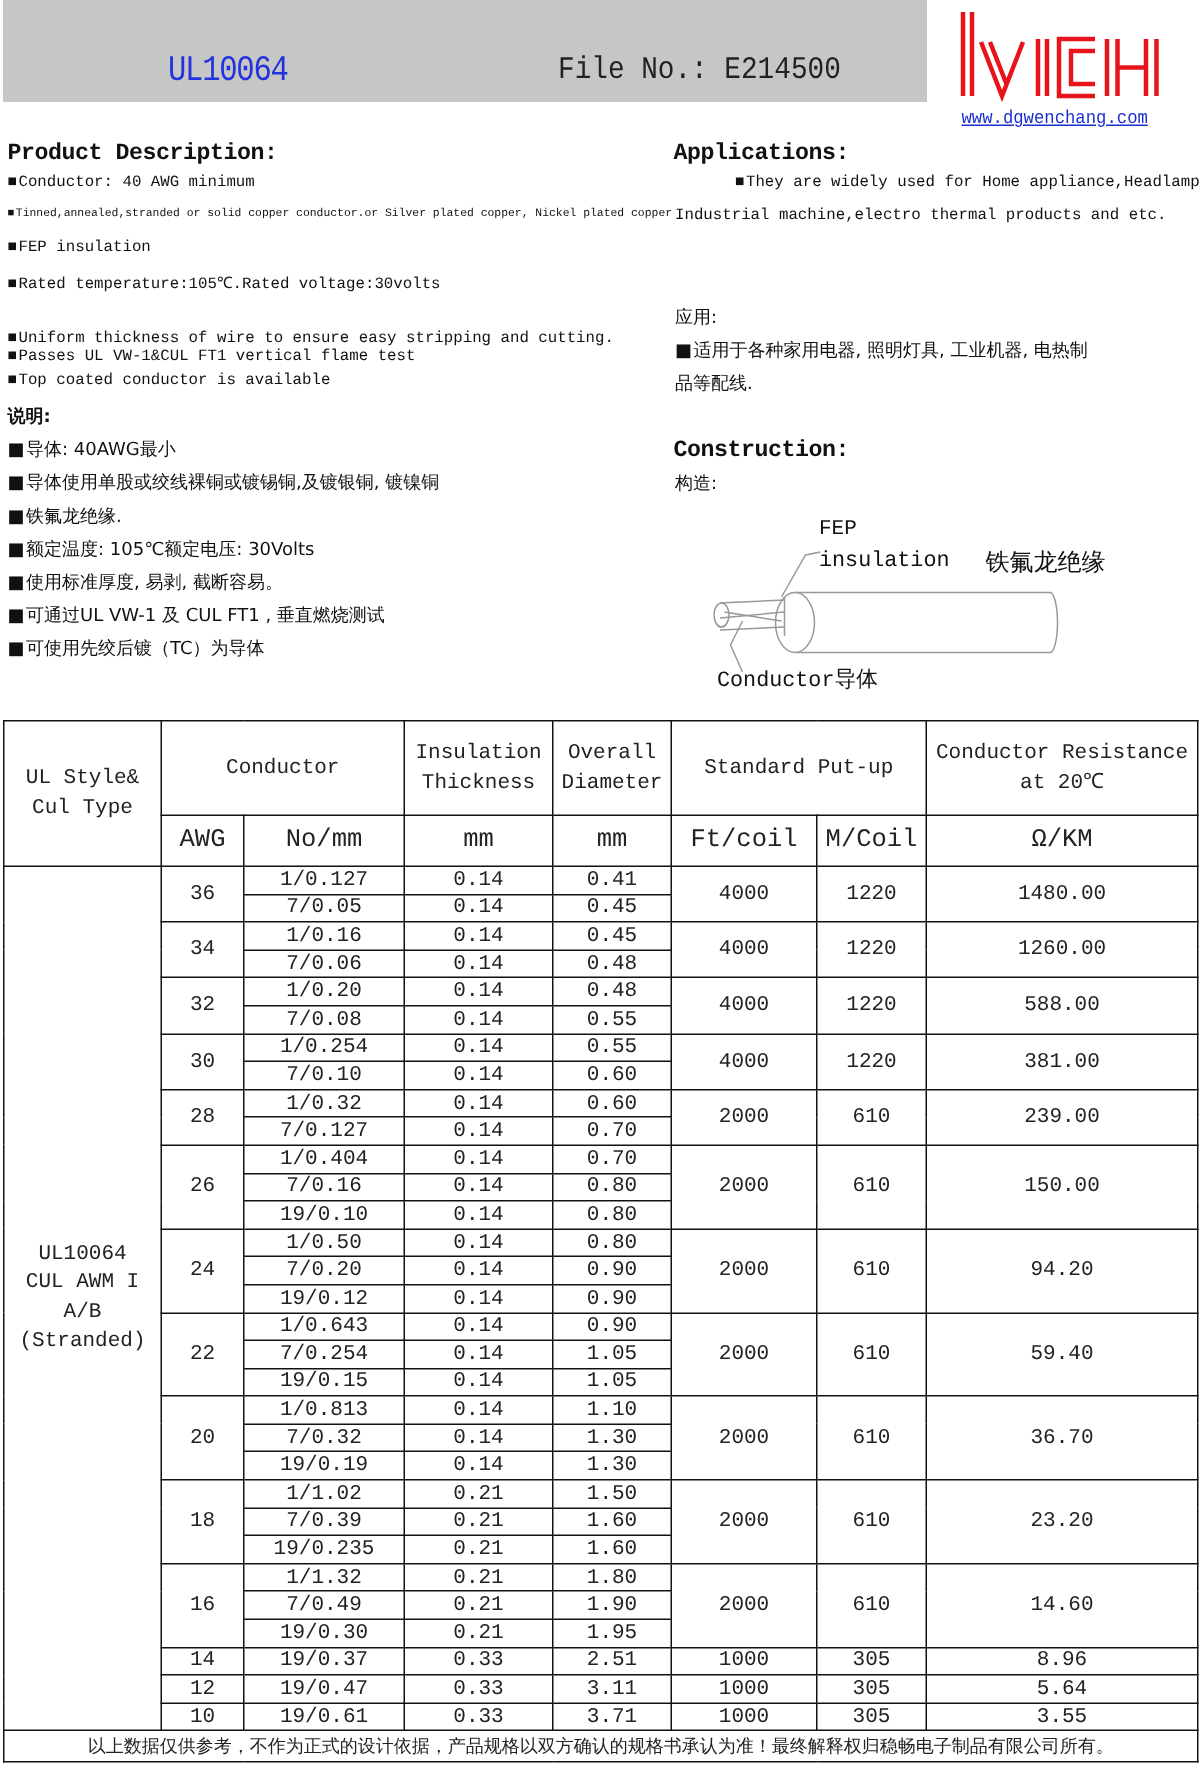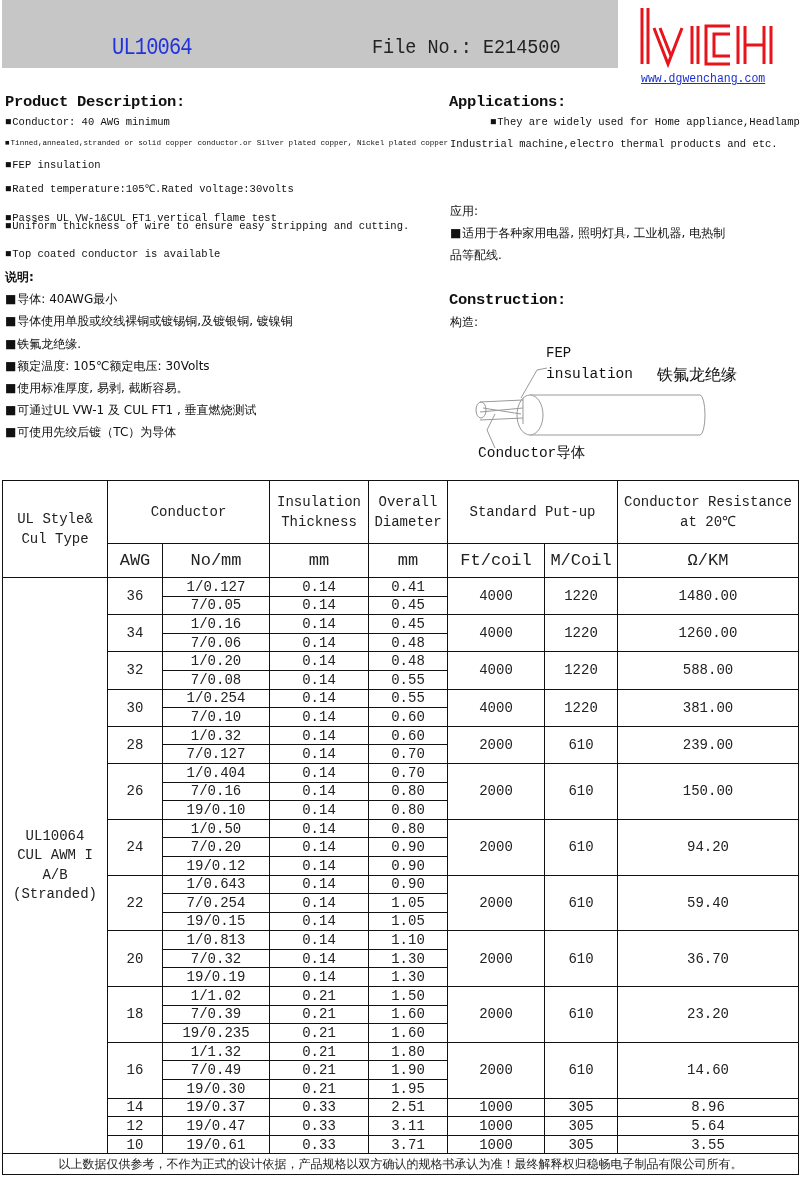--- a/index.html
+++ b/index.html
@@ -41,21 +41,21 @@
   </g>
 </svg>
 <div id="website" class="abs">www.dgwenchang.com</div>
 
 <div class="abs h2" style="left:5px;top:93px;">Product Description:</div>
 <div class="abs line bullet" style="left:5px;top:116px;">Conductor: 40 AWG minimum</div>
 <div class="abs line small bullet" style="left:5px;top:139px;">Tinned,annealed,stranded or solid copper conductor.or Silver plated copper, Nickel plated copper</div>
 <div class="abs line bullet" style="left:5px;top:159px;">FEP insulation</div>
 <div class="abs line bullet" style="left:5px;top:181px;">Rated temperature:105℃.Rated voltage:30volts</div>
 <div class="abs line bullet" style="left:5px;top:204px;margin-top:16px;">Uniform thickness of wire to ensure easy stripping and cutting.</div>
-<div class="abs line bullet" style="left:5px;top:212px;">Passes UL VW-1&amp;CUL FT1 vertical flame test</div>
+<div class="abs line bullet" style="left:5px;top:232px;">Passes UL VW-1&amp;CUL FT1 vertical flame test</div>
 <div class="abs line bullet" style="left:5px;top:248px;">Top coated conductor is available</div>
 
 <div class="abs cn" style="left:5px;top:269px;font-weight:bold;">说明:</div>
 <div class="abs cn bullet" style="left:5px;top:291px;">导体: 40AWG最小</div>
 <div class="abs cn bullet" style="left:5px;top:313px;">导体使用单股或绞线裸铜或镀锡铜,及镀银铜, 镀镍铜</div>
 <div class="abs cn bullet" style="left:5px;top:336px;">铁氟龙绝缘.</div>
 <div class="abs cn bullet" style="left:5px;top:358px;">额定温度: 105℃额定电压: 30Volts</div>
 <div class="abs cn bullet" style="left:5px;top:380px;">使用标准厚度, 易剥, 截断容易。</div>
 <div class="abs cn bullet" style="left:5px;top:402px;">可通过UL VW-1 及 CUL FT1 , 垂直燃烧测试</div>
 <div class="abs cn bullet" style="left:5px;top:424px;">可使用先绞后镀（TC）为导体</div>

